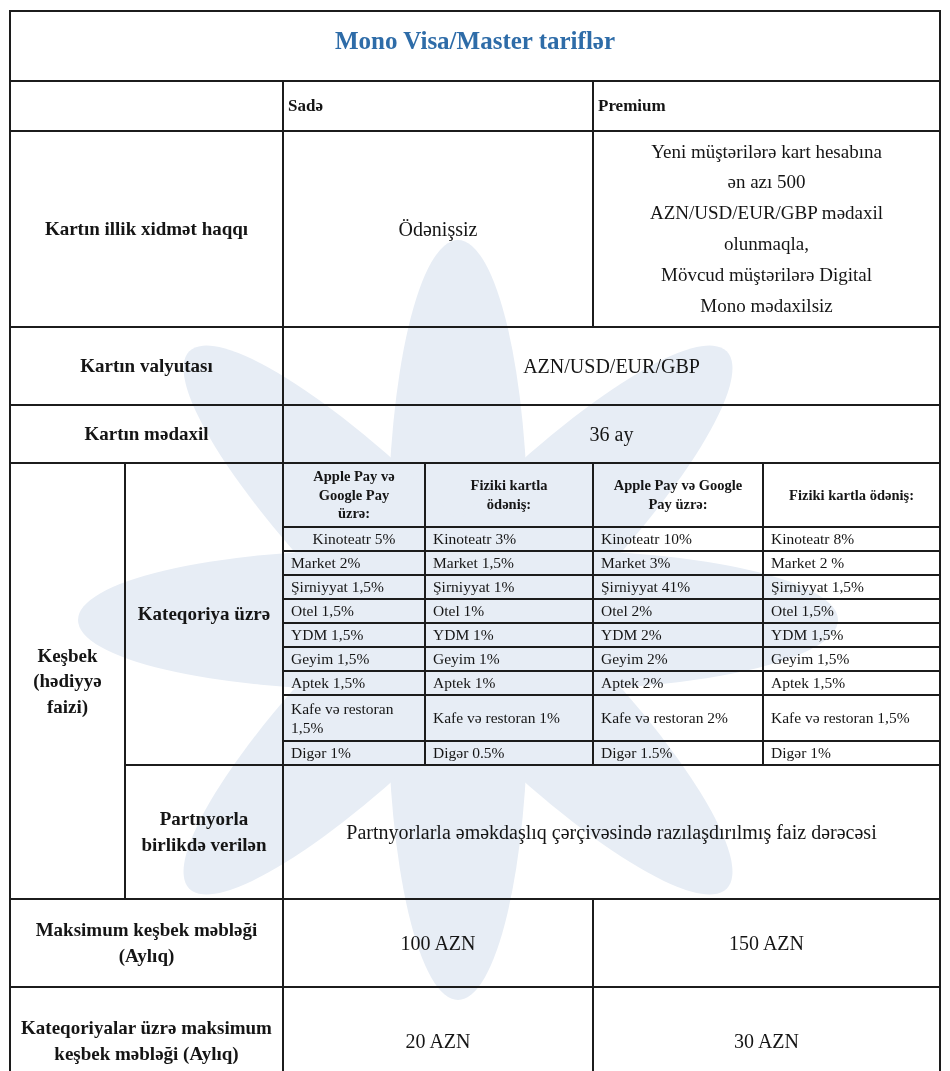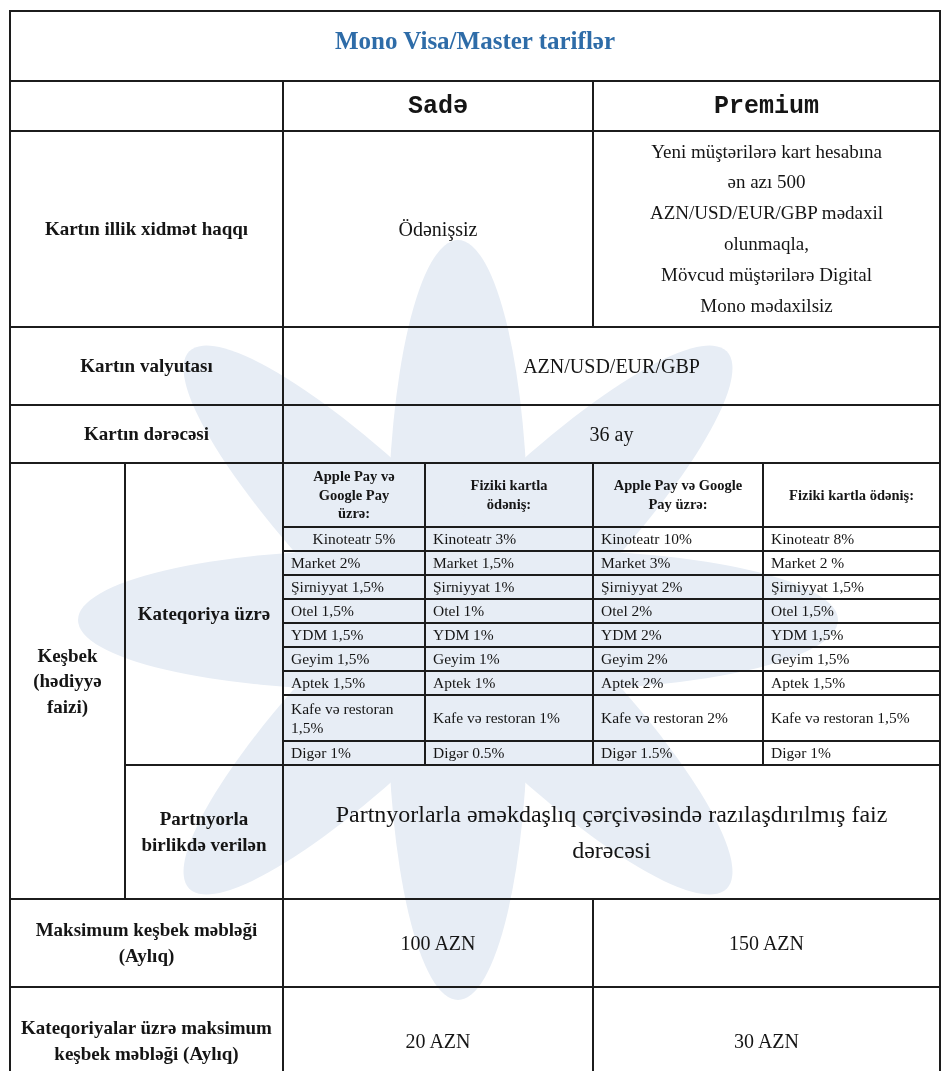--- a/index.html
+++ b/index.html
@@ -40,39 +40,39 @@
     border: 2px solid #1c1c1c;
     padding: 2px 4px;
     vertical-align: middle;
     background: transparent;
     overflow: hidden;
   }
   .title-cell {
     height: 54px; text-align: center; font-weight: bold; font-size: 25px;
     color: #2e6ca8; padding-bottom: 12px; margin-top: 13px;
   }
-  .colhead { height: 44px; text-align: center; font-weight: bold; font-size: 25px; font-family: Liberation Mono, monospace; }
+  .colhead { height: 44px; text-align: left; font-weight: bold; font-size: 17px; }
   .label   { text-align: center; font-weight: bold; font-size: 19px; line-height: 1.35; margin-top: 15px; }
   .val     { text-align: center; font-size: 20px; }
   .preline { white-space: pre-line; font-size: 19px; line-height: 1.62; }
   .r-annual   td { height: 190px; }
   .r-currency td { height: 72px; }
   .r-duration td { height: 52px; }
   .r-subhead  td.subhead { height: 58px; }
   .subhead { text-align: center; font-weight: bold; font-size: 14.5px; line-height: 1.3; }
   .sh { display: inline-block; }
   .sh-c { max-width: 104px; }
   .sh-d { max-width: 112px; }
   .sh-e { max-width: 148px; }
   .cat { font-size: 15.5px; text-align: left; padding: 2px 7px; }
   tr.r-cat     { height: 24px; }
   tr.r-cat-tall{ height: 46px; }
   tr.r-cat-tall td.cat { line-height: 1.25; vertical-align: middle; }
   .r-partner td { height: 116px; }
-  .r-partner .val { font-size: 24px; line-height: 1.5; padding: 8px 18px; }
+  .r-partner .val { font-size: 20px; line-height: 1.5; padding: 8px 18px; }
   .r-max    td { height: 82px; }
   .r-maxcat td { height: 102px; }
 </style>
 </head>
 <body>
 
 <div class="page">
 
   <div class="wm">
     <div class="petal p0" style="background: rgb(231, 237, 245);"></div>
@@ -116,21 +116,21 @@
 Mövcud müştərilərə Digital
 Mono mədaxilsiz</td>
     </tr>
 
     <tr class="r-currency">
       <td colspan="2" class="label" style="border-color: rgb(28, 28, 28);">Kartın valyutası</td>
       <td colspan="4" class="val" style="border-color: rgb(28, 28, 28);">AZN/USD/EUR/GBP</td>
     </tr>
 
     <tr class="r-duration">
-      <td colspan="2" class="label" style="border-color: rgb(28, 28, 28);">Kartın dərəcəsi</td>
+      <td colspan="2" class="label" style="border-color: rgb(28, 28, 28);">Kartın mədaxil</td>
       <td colspan="4" class="val" style="border-color: rgb(28, 28, 28);">36 ay</td>
     </tr>
 
     <tr class="r-subhead">
       <td rowspan="11" class="label" style="border-color: rgb(28, 28, 28);">Keşbek (hədiyyə faizi)</td>
       <td rowspan="10" class="label" style="border-color: rgb(28, 28, 28);">Kateqoriya üzrə</td>
       <td class="subhead" style="border-color: rgb(28, 28, 28);"><span class="sh sh-c">Apple Pay və Google Pay üzrə:</span></td>
       <td class="subhead" style="border-color: rgb(28, 28, 28);"><span class="sh sh-d">Fiziki kartla ödəniş:</span></td>
       <td class="subhead" style="border-color: rgb(28, 28, 28);"><span class="sh sh-e">Apple Pay və Google Pay üzrə:</span></td>
       <td class="subhead" style="border-color: rgb(28, 28, 28);"><span class="sh">Fiziki kartla ödəniş:</span></td>
@@ -144,21 +144,21 @@
     </tr>
     <tr class="r-cat">
       <td class="cat" style="border-color: rgb(28, 28, 28);">Market 2%</td>
       <td class="cat" style="border-color: rgb(28, 28, 28);">Market 1,5%</td>
       <td class="cat" style="border-color: rgb(28, 28, 28);">Market 3%</td>
       <td class="cat" style="border-color: rgb(28, 28, 28);">Market 2 %</td>
     </tr>
     <tr class="r-cat">
       <td class="cat" style="border-color: rgb(28, 28, 28);">Şirniyyat 1,5%</td>
       <td class="cat" style="border-color: rgb(28, 28, 28);">Şirniyyat 1%</td>
-      <td class="cat" style="border-color: rgb(28, 28, 28);">Şirniyyat 2%</td>
+      <td class="cat" style="border-color: rgb(28, 28, 28);">Şirniyyat 41%</td>
       <td class="cat" style="border-color: rgb(28, 28, 28);">Şirniyyat 1,5%</td>
     </tr>
     <tr class="r-cat">
       <td class="cat" style="border-color: rgb(28, 28, 28);">Otel 1,5%</td>
       <td class="cat" style="border-color: rgb(28, 28, 28);">Otel 1%</td>
       <td class="cat" style="border-color: rgb(28, 28, 28);">Otel 2%</td>
       <td class="cat" style="border-color: rgb(28, 28, 28);">Otel 1,5%</td>
     </tr>
     <tr class="r-cat">
       <td class="cat" style="border-color: rgb(28, 28, 28);">YDM 1,5%</td>

